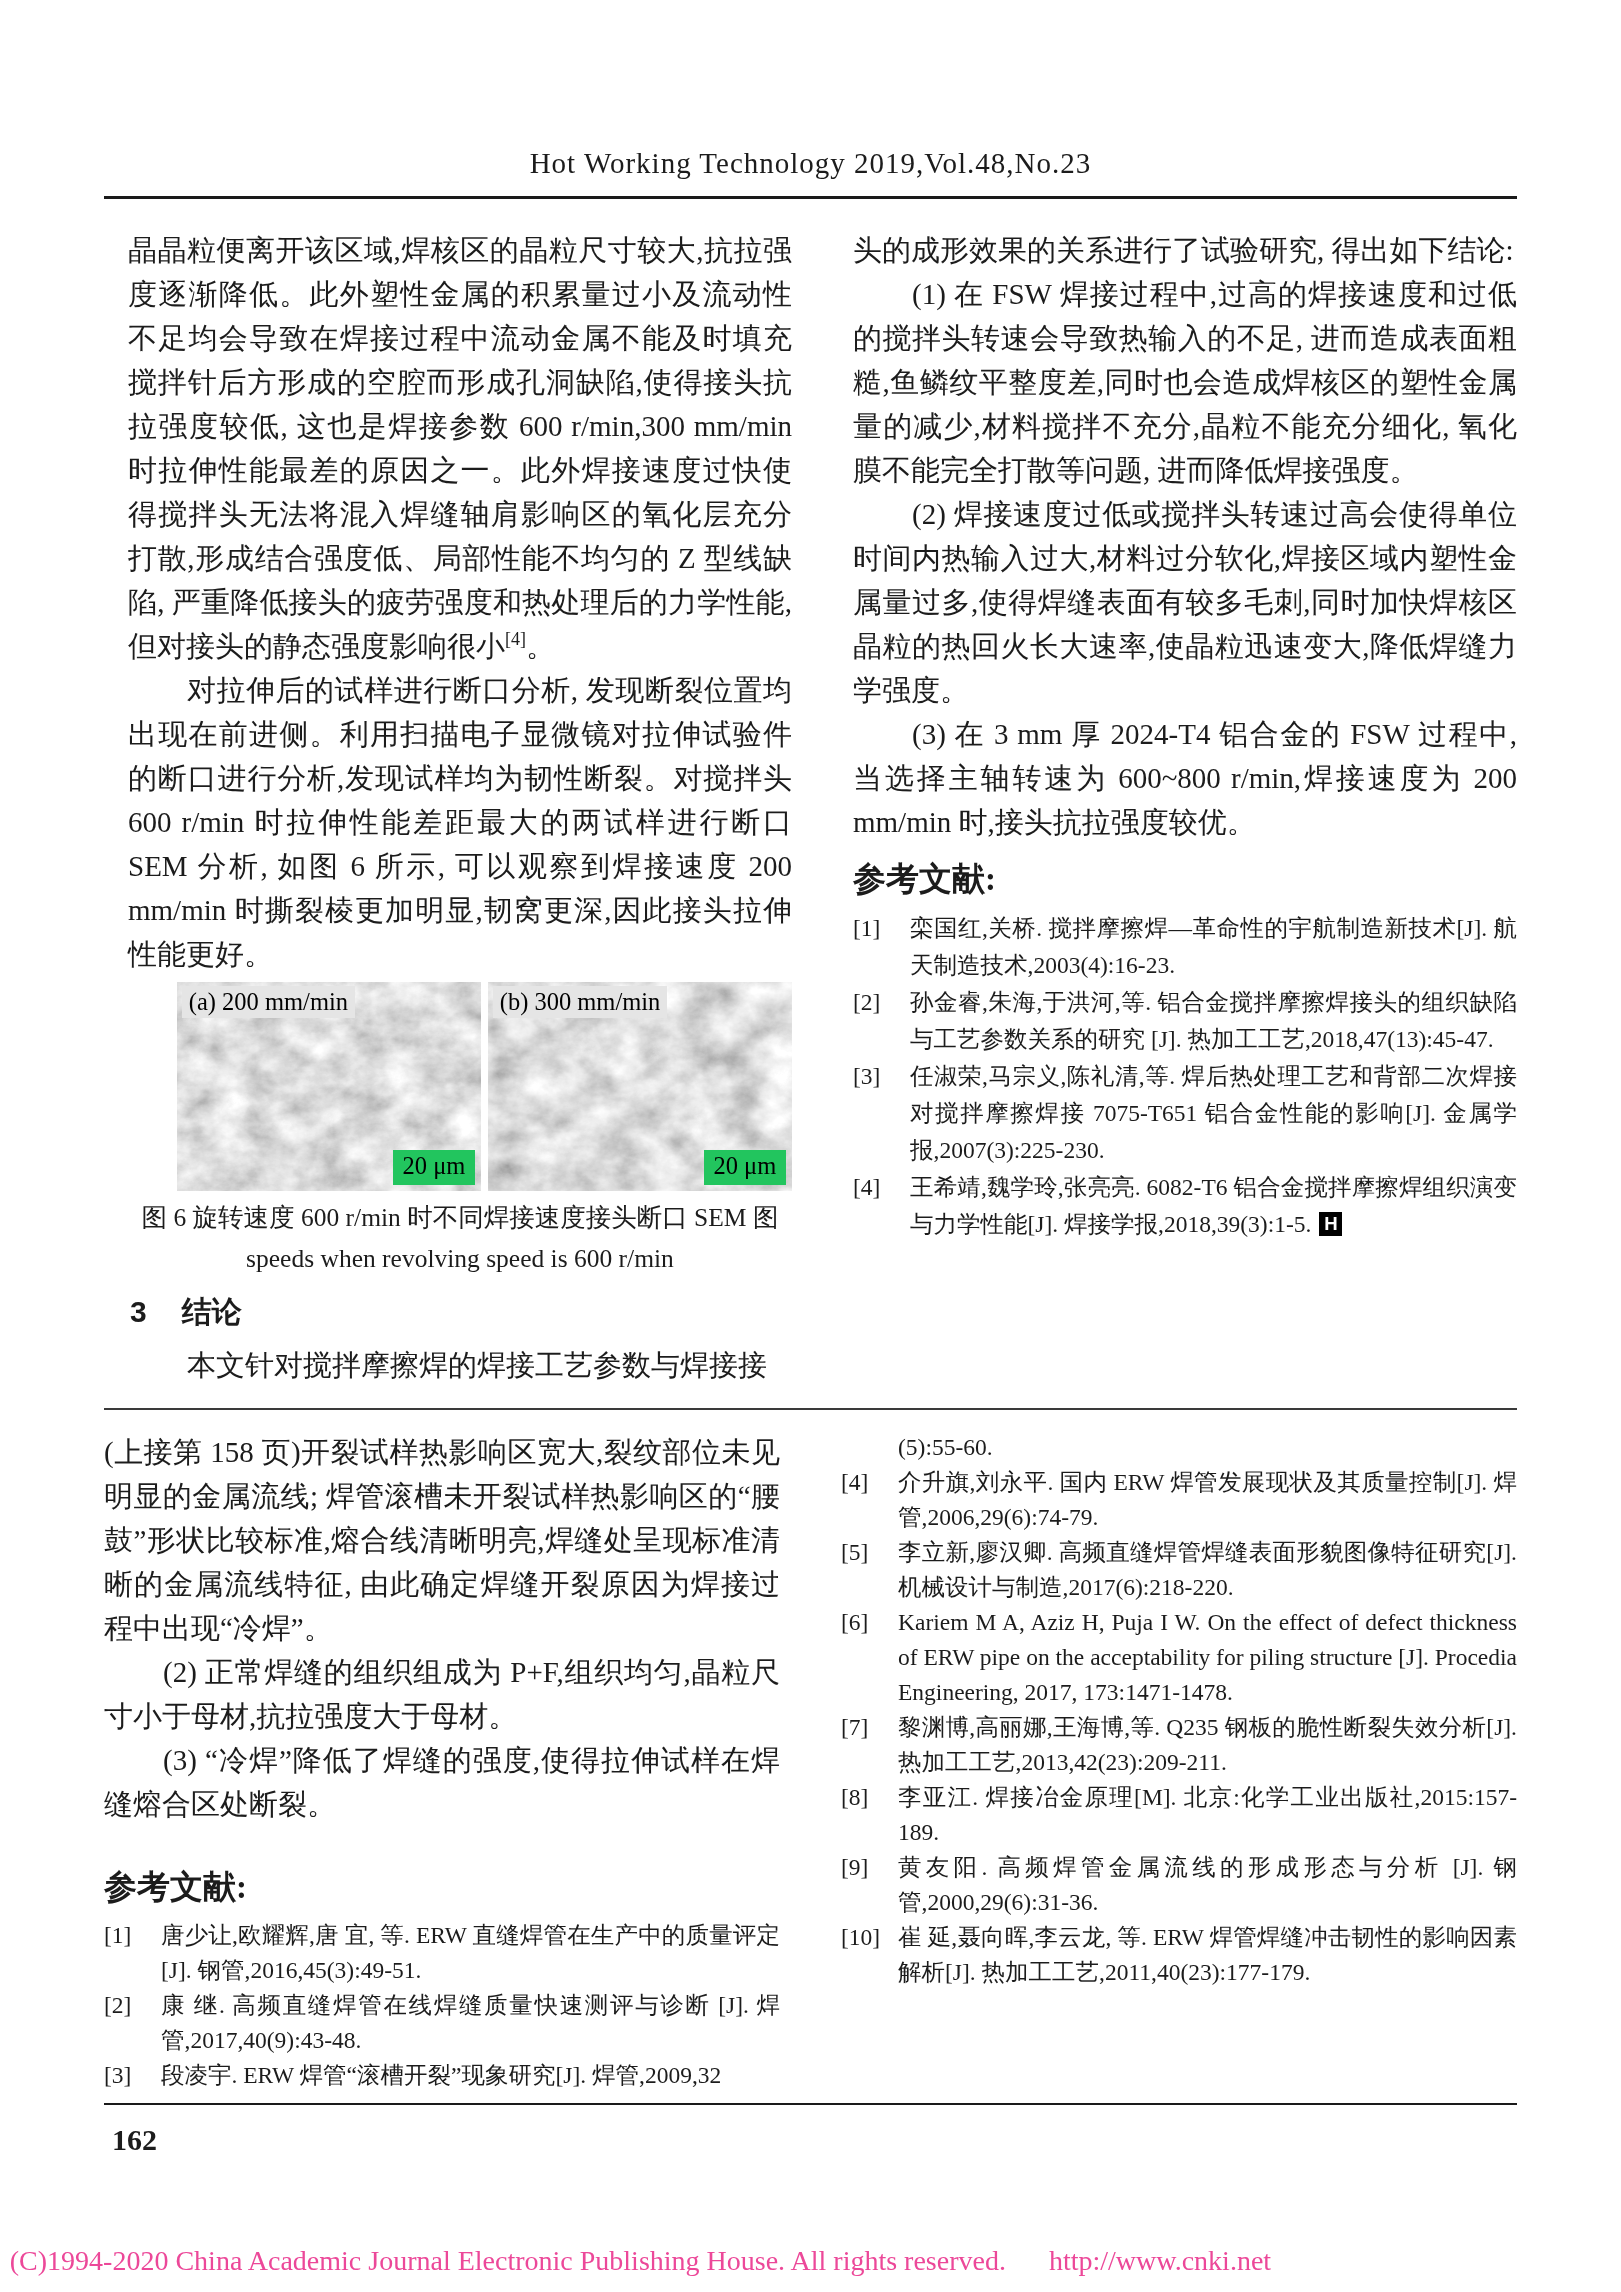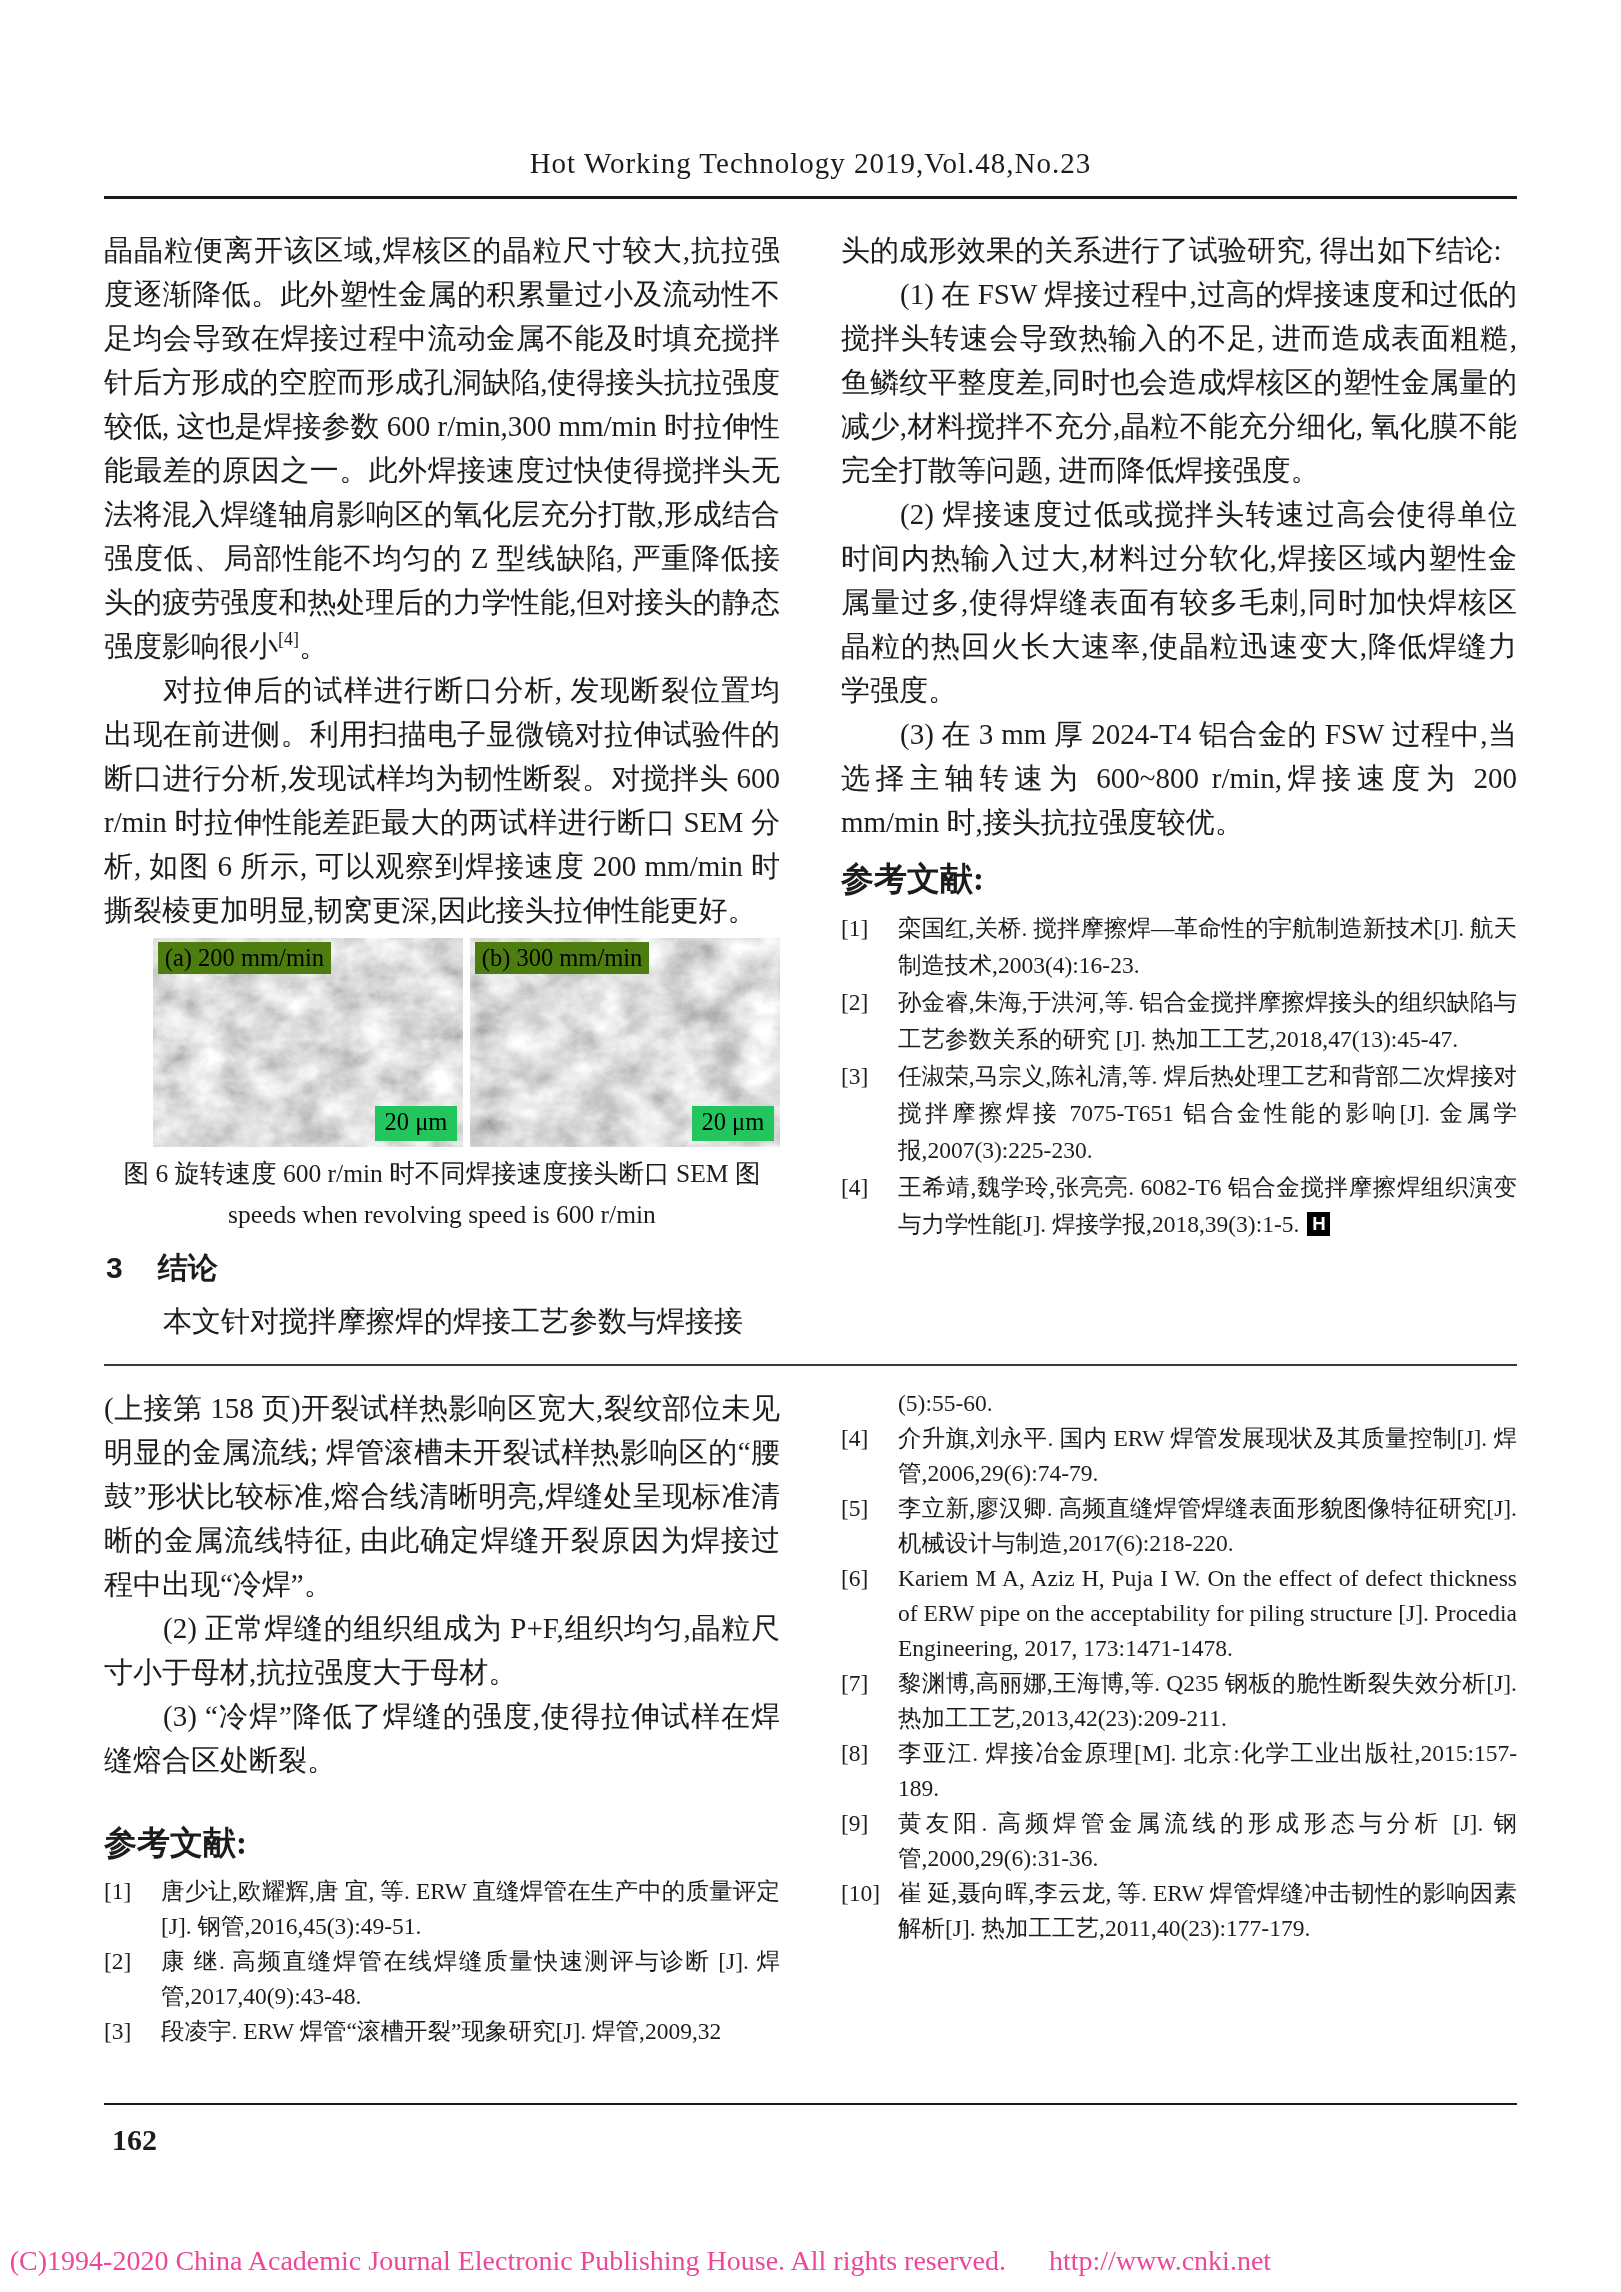--- a/index.html
+++ b/index.html
@@ -5,31 +5,31 @@
   html,body{margin:0;padding:0;}
   body{
     width:1621px;height:2293px;position:relative;background:#ffffff;
     font-family:"Liberation Serif","DejaVu Serif",serif;color:#1c1c1c;
     overflow:hidden;
   }
   .content{position:absolute;left:104px;top:0;width:1413px;}
   .journal-header{margin-top:147px;text-align:center;font-size:29px;letter-spacing:1px;}
   hr.header-rule{border:0;border-top:3.9px solid #1a1a1a;margin:15.7px 0 0 0;}
   .cols{display:flex;gap:61px;}
-  .top-cols{margin-top:29px;}
+  .top-cols{margin-top:29px;margin-left:24px;}
   .bottom-cols{margin-top:19.6px;}
   .col{flex:1;min-width:0;}
   p.body{margin:0;font-size:29px;line-height:44px;text-align:justify;}
   p.ind{text-indent:59px;}
   sup{font-size:0.62em;line-height:0;}
   
   .sem-figure{display:flex;gap:6.9px;margin:5.9px 0 0 49px;}
   .sem-img{position:relative;width:312px;height:209px;background:#8f8f8f;overflow:hidden;}
   .sem-img svg{display:block;width:312px;height:209px;}
-  .img-label{position:absolute;top:4.9px;left:4.9px;background:#4d7c0f;color:#000;
+  .img-label{position:absolute;top:4.9px;left:4.9px;background:#e5e5e5;color:#000;
     font-size:24.5px;line-height:32px;padding:0 6.9px;white-space:nowrap;}
   .scale-box{position:absolute;right:5.9px;bottom:5.9px;background:#22c55e;color:#000;
     padding:2px 9.8px 4.9px 9.8px;text-align:center;font-size:24.5px;line-height:28px;}
   .scale-line{width:43px;height:2.9px;background:#000;margin:1px auto 0 auto;}
   .fig-caption{text-align:center;font-size:25.5px;line-height:35px;margin:5.9px 0 0 0;}
   .fig-caption.zh{margin-top:9.8px;}
   .sec-heading{font-family:"Liberation Sans","DejaVu Sans",sans-serif;font-weight:bold;
     font-size:30px;margin:15.7px 0 9.8px 2px;}
   .sec-heading .num{margin-right:35px;}
   .refs-heading{font-family:Liberation Serif, serif;font-weight:bold;

